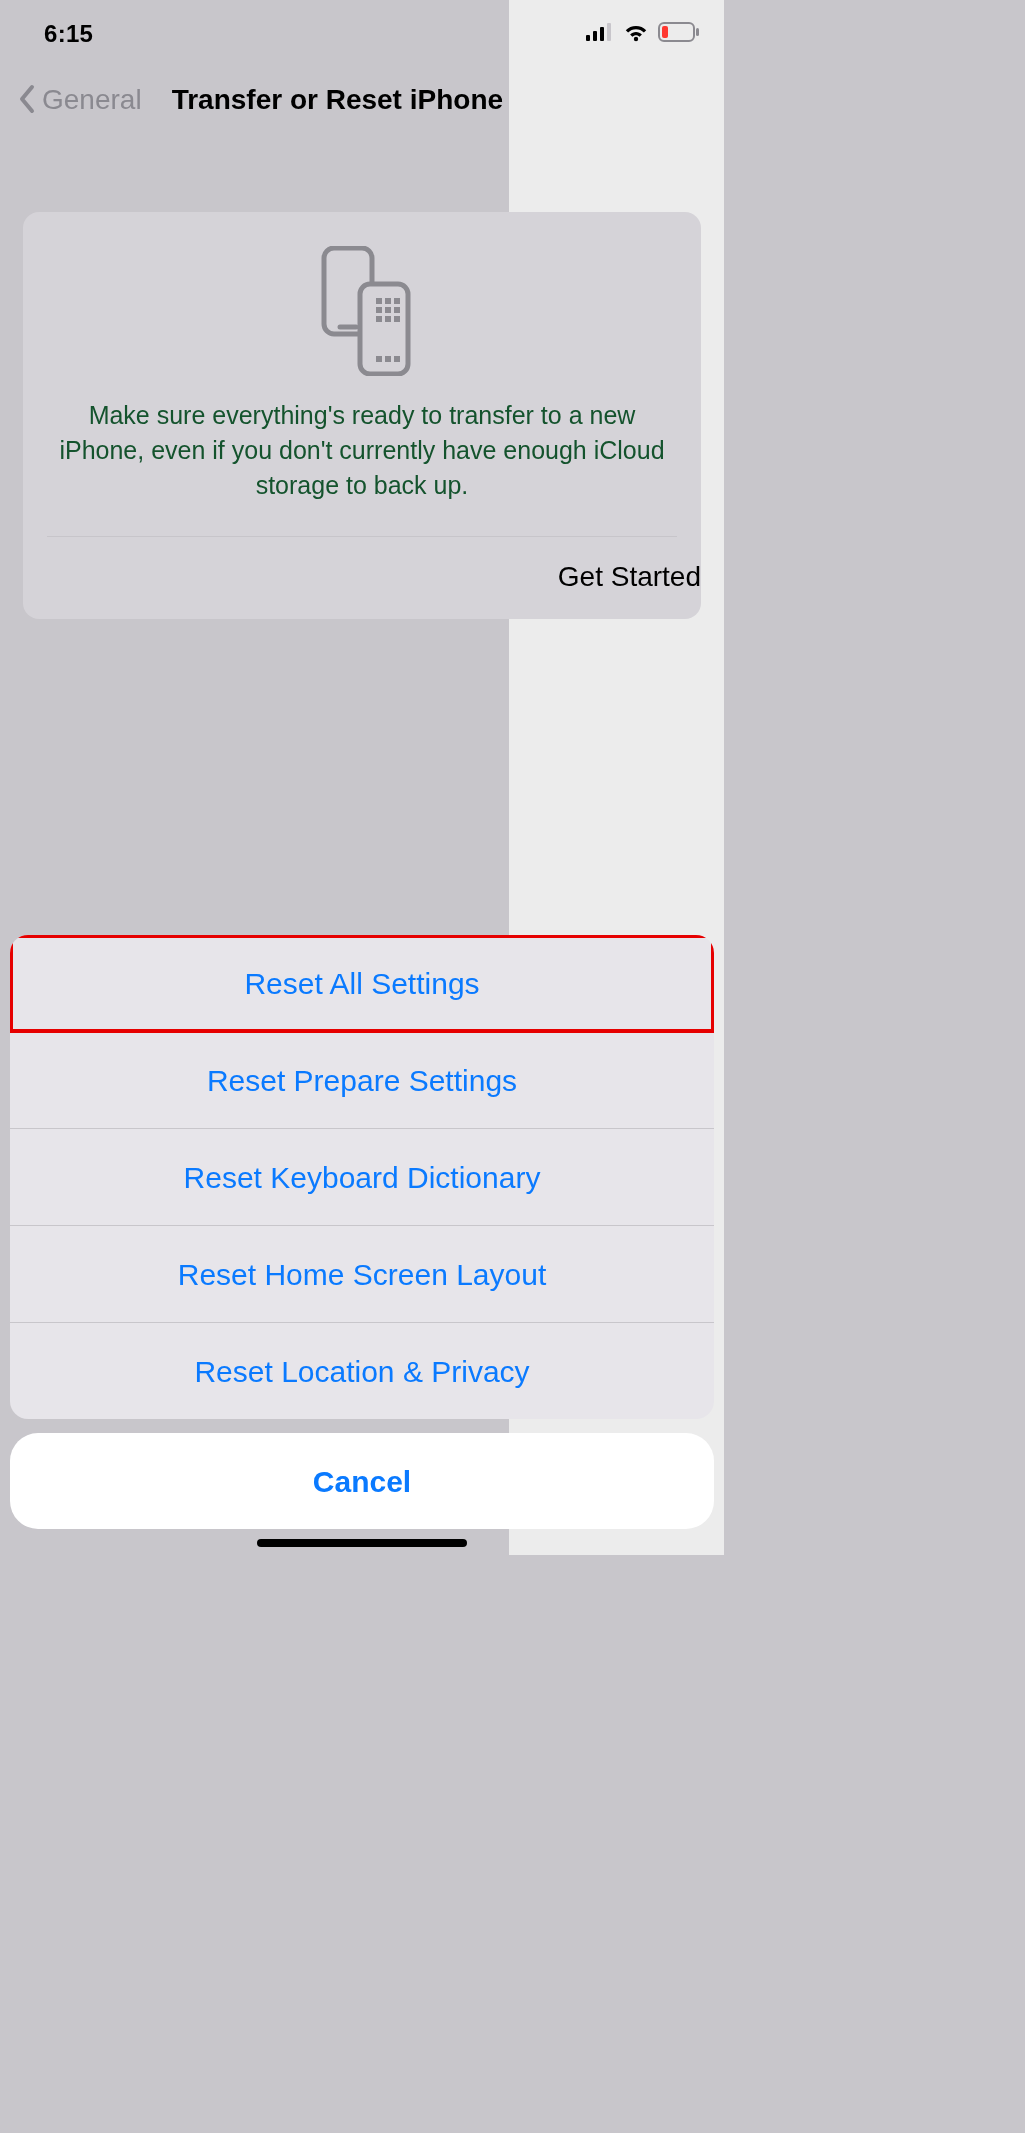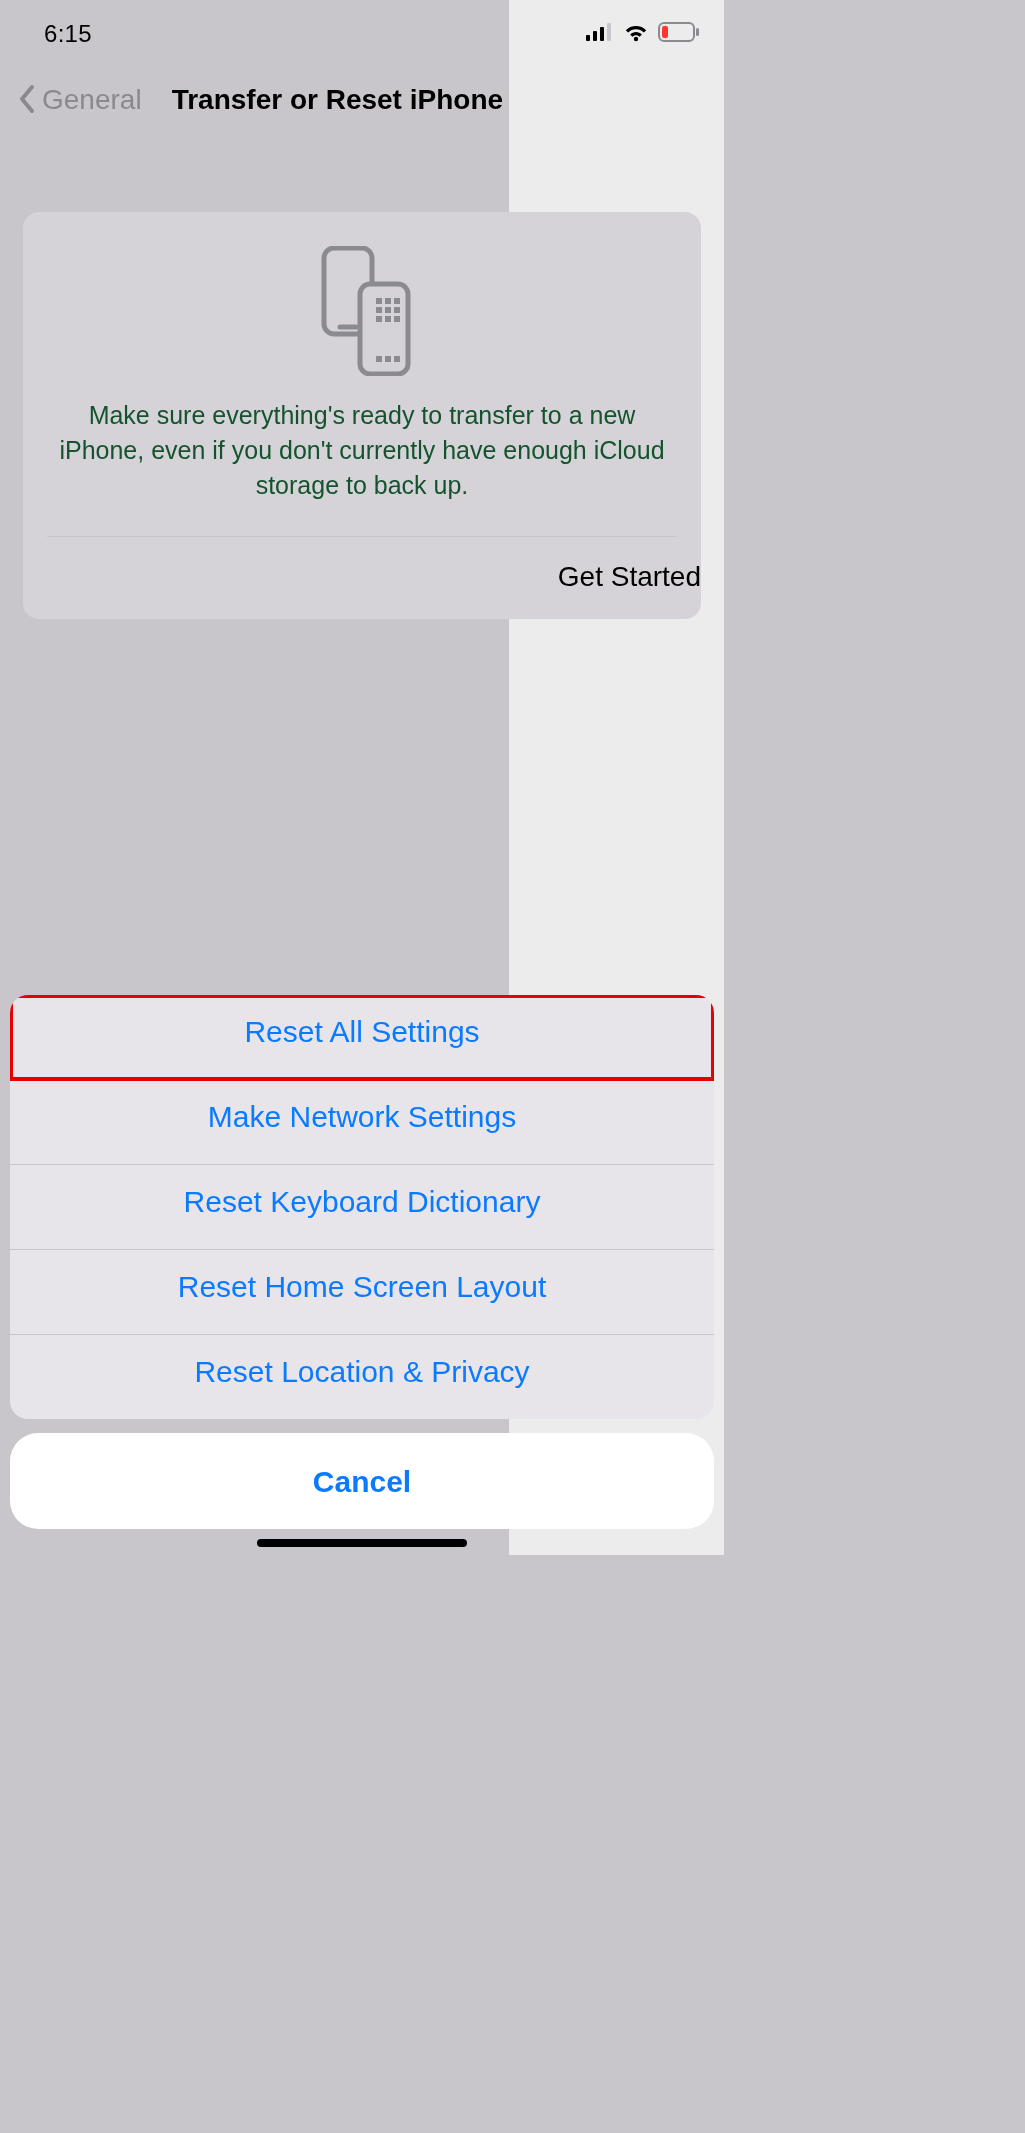--- a/index.html
+++ b/index.html
@@ -11,21 +11,21 @@
       overflow: hidden;
       color: #000;
     }
 
     
     .status-bar {
       display: flex; align-items: center; justify-content: space-between;
       padding: 19px 24px 9px 44px;
       height: 58px;
     }
-    .status-time { font-size: 24px; font-weight: 400; letter-spacing: 0.3px; }
+    .status-time { font-size: 24px; font-weight: 700; letter-spacing: 0.3px; }
     .status-icons { display: flex; align-items: center; gap: 9px; }
     .icon-cell, .icon-wifi, .icon-batt { display:inline-block; }
 
     
     .nav-bar {
       display: flex; align-items: center; gap: 4px;
       padding: 26px 18px 24px 18px;
     }
     .back { display: flex; gap: 4px; color:#8a8990; }
     .back-chevron svg { display:block; }
@@ -58,21 +58,21 @@
     
     .action-sheet {
       position:absolute; left:10px; right:10px; bottom: 26px;
     }
     .sheet-group {
       background:#e7e5ea; border-radius: 18px; overflow:hidden;
       margin-bottom: 14px;
     }
     .sheet-item {
       text-align:center; font-size: 30px; color:#0a7aff; font-weight: 400;
-      padding: 20px 0 30px 0; cursor:pointer;
+      padding: 32px 0 30px 0; cursor:pointer;
       border-bottom: 1px solid #c8c6cb;
       position:relative;
     }
     .sheet-item:last-child { border-bottom:none; }
     .sheet-item.highlighted {
       outline: 4px solid #e60000; outline-offset:-3px;
     }
     .sheet-cancel {
       background:#ffffff; border-radius: 28px;
       text-align:center; font-size: 30px; color:#0a7aff; font-weight: 600;
@@ -177,21 +177,21 @@
     <div class="card-body">Make sure everything's ready to transfer to a new iPhone, even if you don't currently have enough iCloud storage to back up.</div>
     <div class="card-divider"></div>
     <div class="card-action">Get Started</div>
   </div>
 
   <div class="under-sheet-hint">Reset</div>
 
   <div class="action-sheet">
     <div class="sheet-group" id="sheet-group">
         <div class="sheet-item highlighted">Reset All Settings</div>
-        <div class="sheet-item">Make Network Settings</div>
+        <div class="sheet-item">Reset Prepare Settings</div>
         <div class="sheet-item">Reset Keyboard Dictionary</div>
         <div class="sheet-item">Reset Home Screen Layout</div>
         <div class="sheet-item">Reset Location &amp; Privacy</div>
       </div>
     <div class="sheet-cancel">Cancel</div>
   </div>
 
   <div class="home-indicator"></div>
 </div>
 

